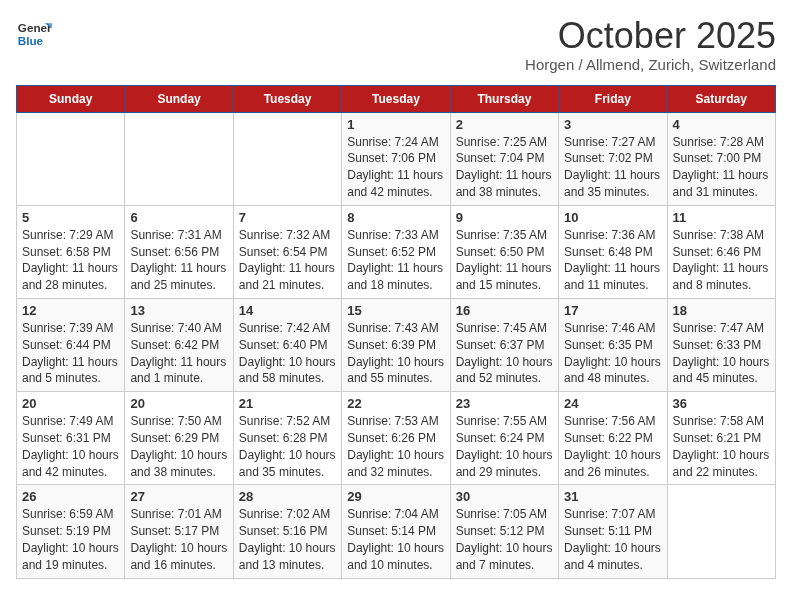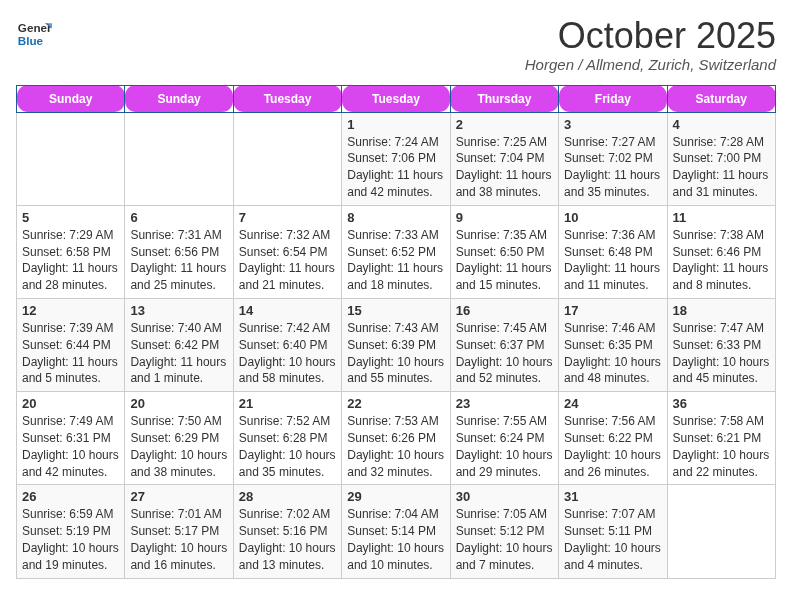--- a/index.html
+++ b/index.html
@@ -30,21 +30,20 @@
     }
     .month-title {
       font-size: 36px;
       font-weight: 300;
       color: #333;
       line-height: 1.1;
     }
     .location {
       font-size: 15px;
       color: #555;
-      font-style: italic;
     }
     table {
       width: 100%;
       border-collapse: collapse;
       border: 1px solid #ccc;
     }
     th {
       background-color: #2a6db5;
       color: #fff;
       font-size: 12px;
@@ -69,21 +68,21 @@
       margin-bottom: 2px;
     }
     .day-info {
       font-size: 12px;
       line-height: 1.4;
       color: #333;
     }
     tr:nth-child(odd) td { background: #f9f9f9; }
     tr:nth-child(even) td { background: #ffffff; }
     
-    tr:first-child th { background: #d946ef; border-radius: 11px; }
+    tr:first-child th { background: #b91c1c; }
     .empty { background: #fff !important; }
   </style>
 </head>
 <body>
 
 <div class="header">
   <div class="logo">
     <svg class="logo-icon" viewBox="0 0 40 40">
       <text x="2" y="18" font-size="13" font-weight="bold" fill="#333" font-family="Arial">General</text>
       <text x="2" y="32" font-size="13" font-weight="bold" fill="#1a6eb5" font-family="Arial">Blue</text>

